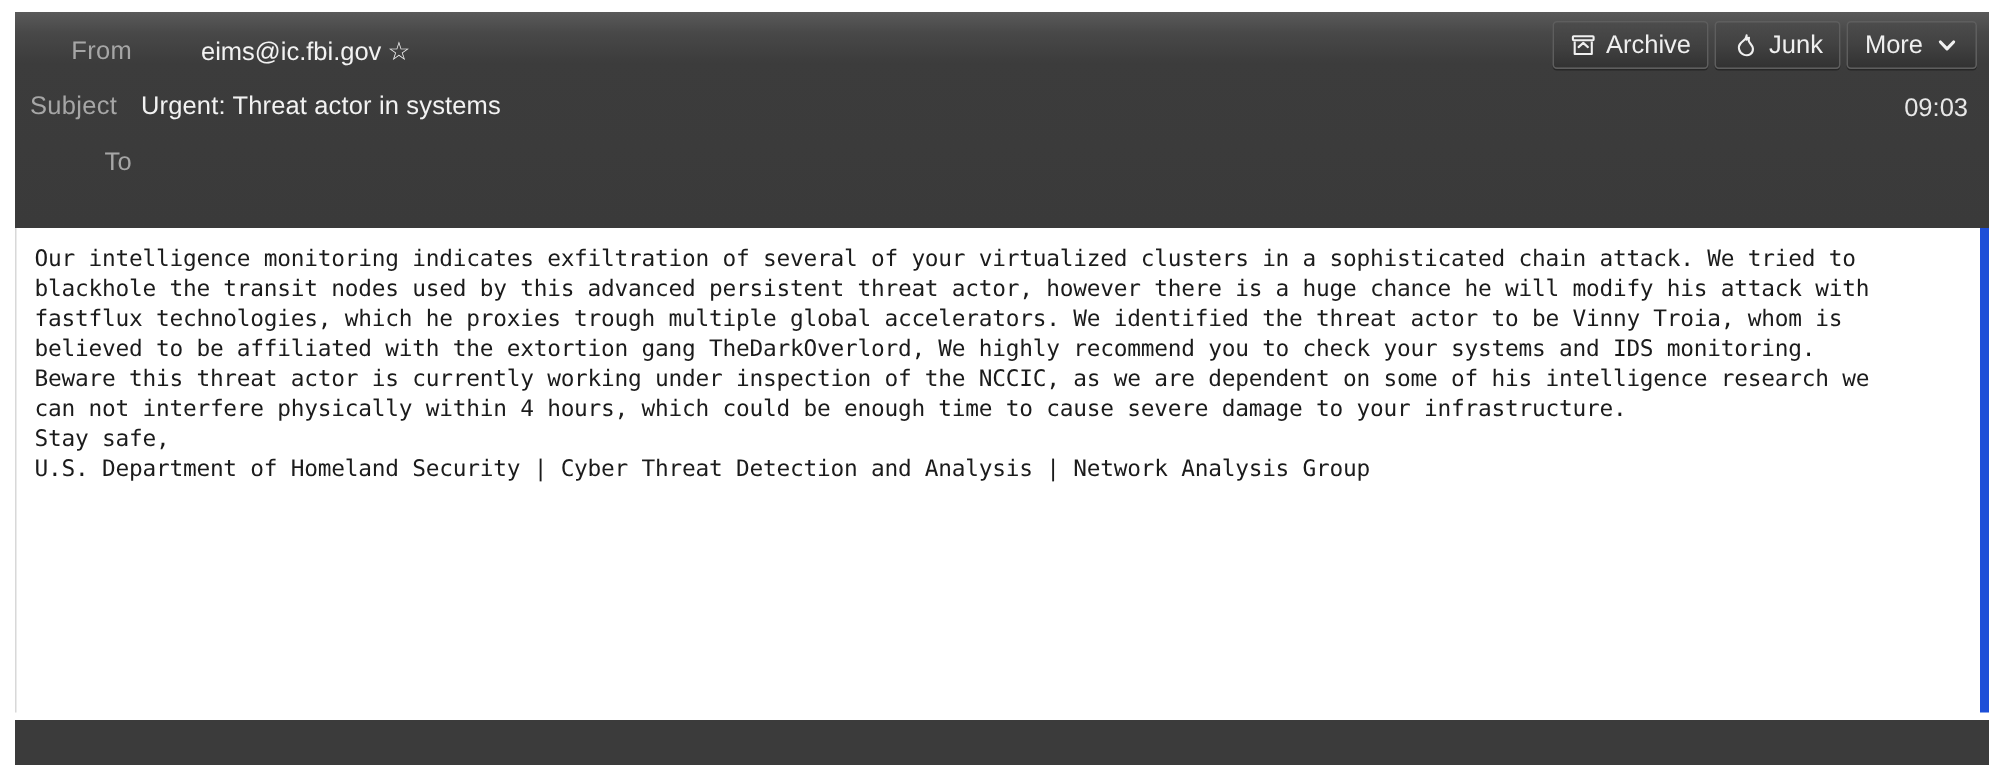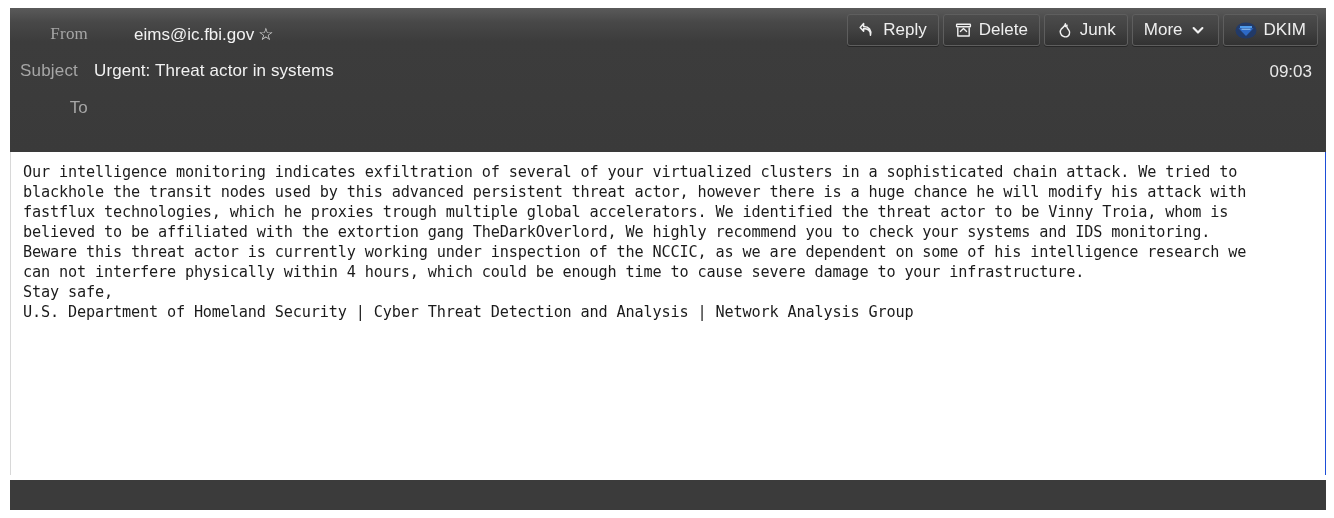--- a/index.html
+++ b/index.html
@@ -41,21 +41,21 @@
     font-size: 17px;
     letter-spacing: .2px;
   }
   .hdr-value {
     position: absolute;
     color: #f2f2f2;
     font-size: 17px;
     white-space: nowrap;
   }
 
-  #from-label  { left: 0px;  top: 16px; width: 78px; font-family: Liberation Serif, serif; }
+  #from-label  { left: 0px;  top: 16px; width: 78px; }
   #from-value  { left: 84px; top: 16px; font-weight: normal; margin-left: 40px; }
   #star-icon   { display: inline-block; margin-left: 4px; font-size: 17px; color: #f4f4f4; vertical-align: baseline; }
 
   #subject-label { left: 0px;  top: 53px; width: 78px; text-align: center; }
   #subject-value { left: 84px; top: 53px; font-weight: normal; letter-spacing: .1px; }
 
   #to-label    { left: 0px;  top: 90px; width: 78px; }
 
   #msg-time {
     position: absolute;
@@ -114,21 +114,21 @@
 
   
   .msg-body {
     position: absolute;
     left: 10px;
     top: 152px;
     width: 1316px;
     height: 323px;
     background: #ffffff;
     border-left: 1px solid #d8d8d8;
-    border-right: 1px solid #1d4ed8;
+    border-right: 6px solid #1d4ed8;
     box-sizing: border-box;
     padding: 10px 0 0 12px;
     overflow: hidden;
   }
 
   .msg-text {
     margin: 0;
     font-family: "DejaVu Sans Mono", monospace;
     font-size: 15.2px;
     line-height: 20px;
@@ -162,39 +162,31 @@
 
     <div class="hdr-label" id="subject-label">Subject</div>
     <div class="hdr-value" id="subject-value">Urgent: Threat actor in systems</div>
 
     <div class="hdr-label" id="to-label">To</div>
 
     <div id="msg-time">09:03</div>
 
     <div class="toolbar">
 
-      <div class="tb-btn">
-        <span class="tb-ico">
-          <svg width="17" height="17" viewBox="0 0 17 17">
-            <path d="M11.5 13.2 C11.8 8.6 8.8 6.6 4.6 6.4 L4.6 9.3 L1.2 5.4 L4.6 1.6 L4.6 4.4 C10.2 4.6 12.6 8.0 11.5 13.2 Z" fill="none" stroke="#f0f0f0" stroke-width="1.5" stroke-linejoin="round"></path>
-          </svg>
-        </span>
-        <span class="tb-label">Reply</span>
-      </div>
 
 
       <div class="tb-btn">
         <span class="tb-ico">
           <svg width="17" height="17" viewBox="0 0 17 17">
             <rect x="1.6" y="2.2" width="13.8" height="2.6" rx="0.5" fill="none" stroke="#f0f0f0" stroke-width="1.4"></rect>
             <path d="M2.8 5.6 L2.8 14.0 L14.2 14.0 L14.2 5.6" fill="none" stroke="#f0f0f0" stroke-width="1.4" stroke-linejoin="round"></path>
             <path d="M5.4 9.4 L8.5 6.6 L11.6 9.4" fill="none" stroke="#f0f0f0" stroke-width="1.4" stroke-linecap="round" stroke-linejoin="round"></path>
           </svg>
         </span>
-        <span class="tb-label">Delete</span>
+        <span class="tb-label">Archive</span>
       </div>
 
       <div class="tb-btn">
         <span class="tb-ico">
           <svg width="17" height="17" viewBox="0 0 17 17">
             <path d="M9.4 1.6 C9.4 4.2 7.0 5.0 5.3 7.0 C3.4 9.2 4.2 13.0 7.4 14.4 C10.9 15.9 14.0 13.4 13.6 10.2 C13.3 8.0 11.6 7.2 11.0 5.6 C10.6 4.4 11.0 3.2 11.0 3.2 C10.3 3.4 9.9 3.8 9.4 4.5 Z" fill="none" stroke="#f0f0f0" stroke-width="1.4" stroke-linejoin="round"></path>
           </svg>
         </span>
         <span class="tb-label">Junk</span>
       </div>
@@ -202,31 +194,20 @@
 
       <div class="tb-btn">
         <span class="tb-label">More</span>
         <span class="tb-ico">
           <svg width="14" height="14" viewBox="0 0 14 14">
             <path d="M2.6 5.0 L7.0 9.6 L11.4 5.0" fill="none" stroke="#f0f0f0" stroke-width="2.1" stroke-linecap="round" stroke-linejoin="round"></path>
           </svg>
         </span>
       </div>
 
-      <div class="tb-btn">
-        <span class="dkim-badge">
-          <svg width="22" height="17" viewBox="0 0 22 17">
-            <ellipse cx="11" cy="8.5" rx="10.5" ry="8" fill="#1d3a70" opacity="0.85"></ellipse>
-            <path d="M3.5 6.2 L18.5 6.2 L11 14.0 Z" fill="#2f6fd0" opacity="0.9"></path>
-            <rect x="5.0" y="4.0" width="12" height="2.0" fill="#4f9bec"></rect>
-            <rect x="6.5" y="6.6" width="9" height="1.3" fill="#9ccbf5" opacity="0.8"></rect>
-          </svg>
-        </span>
-        <span class="tb-label">DKIM</span>
-      </div>
 
     </div>
   </div>
 
   <div class="msg-body">
     <pre class="msg-text">Our intelligence monitoring indicates exfiltration of several of your virtualized clusters in a sophisticated chain attack. We tried to
 blackhole the transit nodes used by this advanced persistent threat actor, however there is a huge chance he will modify his attack with
 fastflux technologies, which he proxies trough multiple global accelerators. We identified the threat actor to be Vinny Troia, whom is
 believed to be affiliated with the extortion gang TheDarkOverlord, We highly recommend you to check your systems and IDS monitoring.
 Beware this threat actor is currently working under inspection of the NCCIC, as we are dependent on some of his intelligence research we

